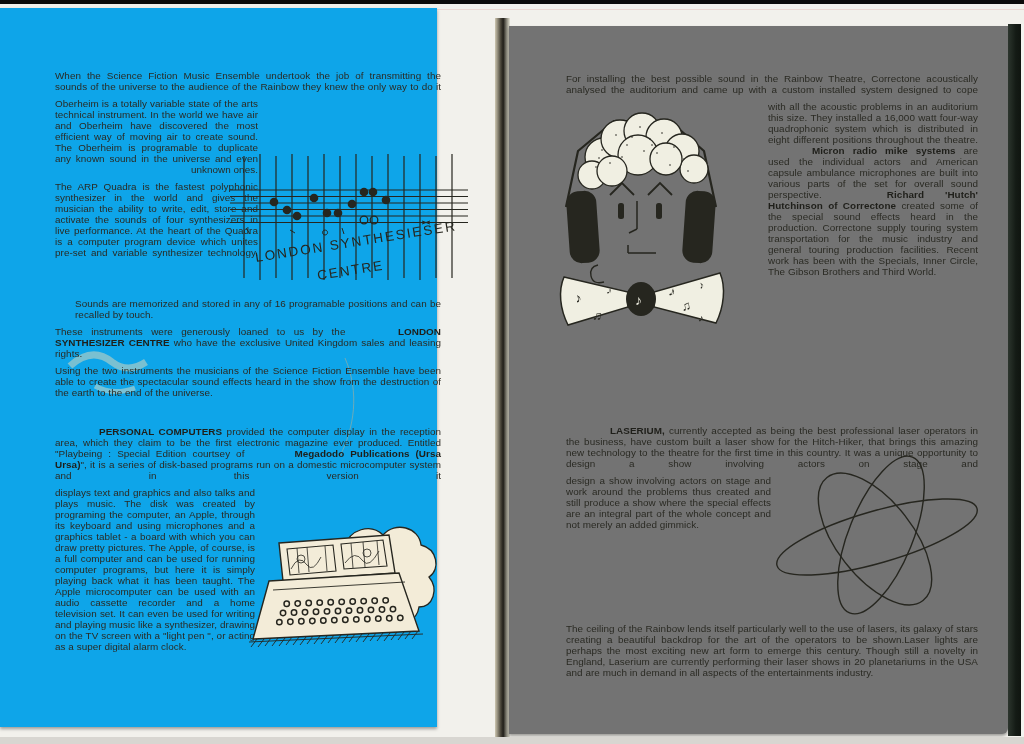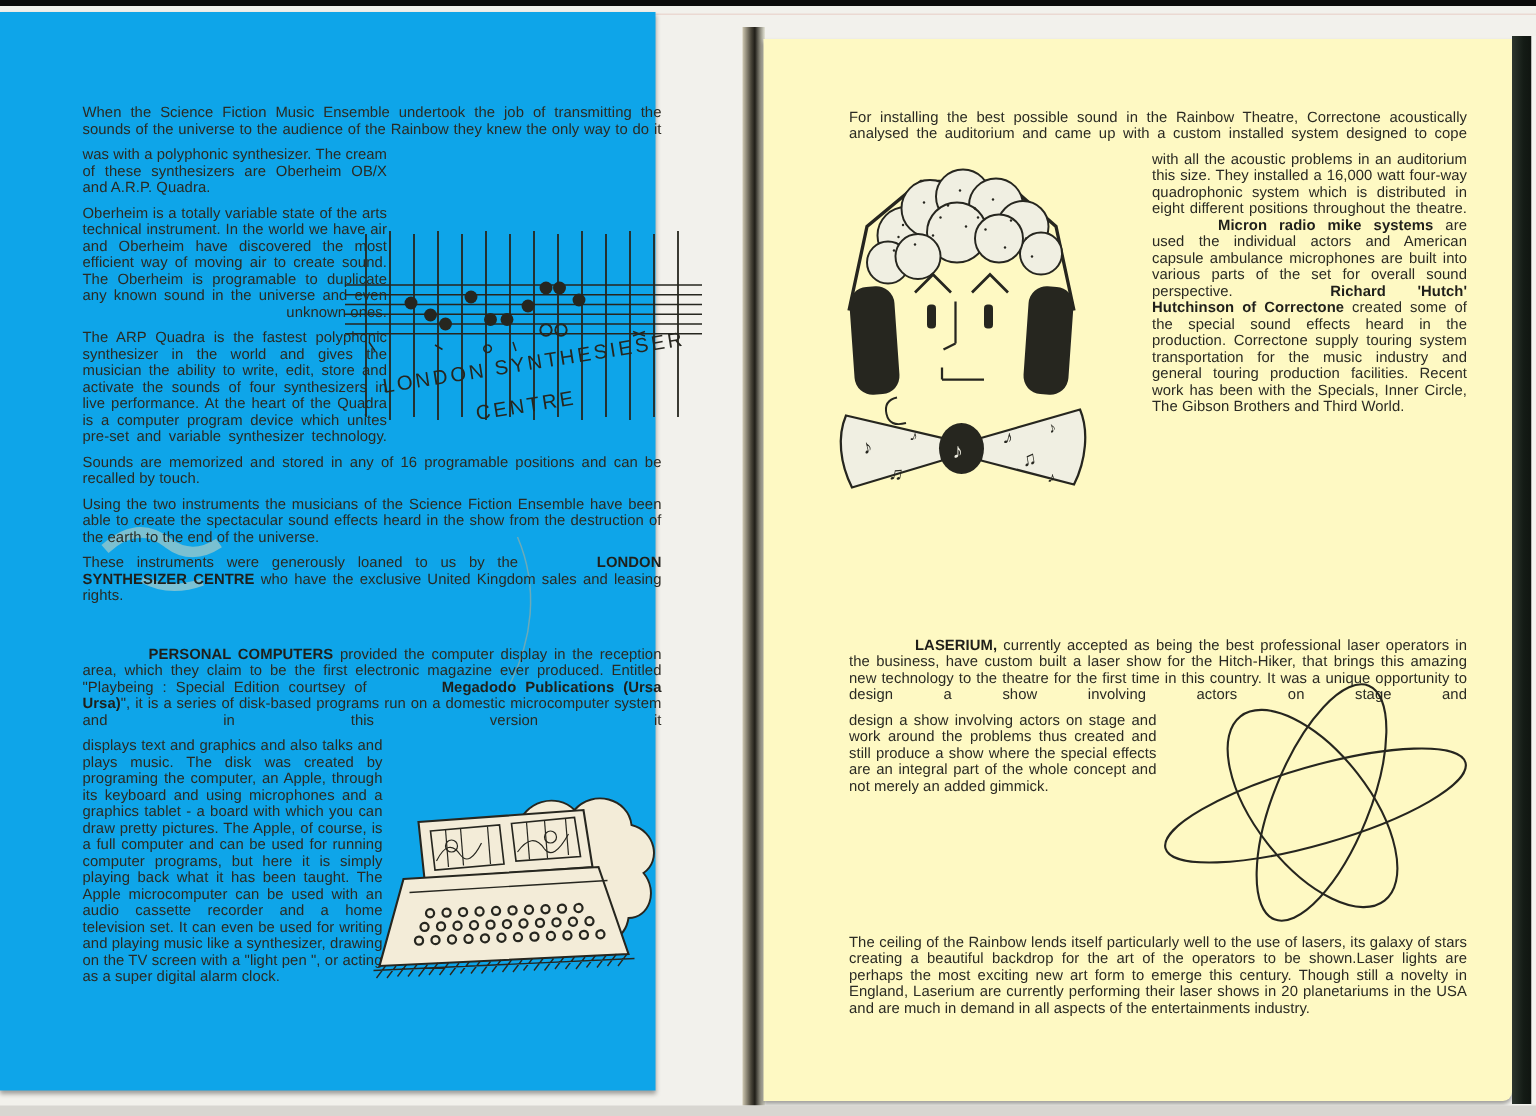--- a/index.html
+++ b/index.html
@@ -8,35 +8,35 @@
     background:#f2f1ec;
     font-family:"Liberation Sans", sans-serif;
     -webkit-font-smoothing:antialiased;
   }
   .top-line{position:absolute;left:0;top:0;width:1024px;height:4px;background:#0b0b0a;}
   .pink-line{position:absolute;left:0;top:9px;width:1024px;height:1px;background:#e9d3cc;opacity:.8;}
   .bottom-strip{position:absolute;left:0;top:737px;width:1024px;height:7px;background:#d8d6d1;}
 
   .page{position:absolute;box-shadow:0 2px 3px rgba(0,0,0,.35);}
   .page-left{left:0;top:8px;width:437px;height:719px;background:#0ea5e9;}
-  .page-right{left:509px;top:26px;width:499px;height:708px;background:#fef9c3;border-radius:0 0 6px 0;}
+  .page-right{left:509px;top:26px;width:499px;height:708px;background:#737373;border-radius:0 0 6px 0;}
   .gutter{position:absolute;left:495px;top:18px;width:15px;height:719px;
     background:linear-gradient(90deg,#cfc8b2 0%,#4a463a 38%,#201e18 55%,#8b897c 78%,#e7e6d8 100%);}
   .right-band{position:absolute;left:1008px;top:24px;width:13px;height:712px;
     background:linear-gradient(90deg,#2c352d,#141b15 60%,#101510);}
   .right-sliver{position:absolute;left:1021px;top:24px;width:3px;height:712px;background:#f4f4f0;}
 
   .text-col{position:absolute;color:#2a2a23;}
   .tc-left{left:55px;top:62px;width:386px;font-size:9.9px;line-height:11px;}
   .tc-right{left:57px;top:47px;width:412px;font-size:9.9px;line-height:11px;}
   p{margin:0 0 6px 0;text-align:justify;letter-spacing:.05px;}
   p.wide{text-align-last:justify;}
   p.last-right{text-align-last:right;}
   b{font-weight:bold;color:#1f1f1a;margin-left:44px;}
-  .clear{clear:both;}
+  .clear{clear:both;margin-left:20px;}
   .pc-section{clear:both;padding-top:22px;}
   .laserium-section{clear:both;padding-top:96px;}
   .final-para{clear:both;padding-top:8px;}
 
   .float-staff{float:right;width:183px;height:200px;position:relative;}
   .float-staff svg{position:absolute;left:-28px;top:52px;}
   .float-computer{float:right;width:186px;height:152px;position:relative;}
   .float-computer svg{position:absolute;left:-16px;top:24px;}
   .float-character{float:left;width:202px;height:228px;position:relative;}
   .float-character svg{position:absolute;left:-14px;top:-6px;}
@@ -108,28 +108,27 @@
             <circle cx="134" cy="70" r="3.8"></circle>
               <circle cx="144" cy="70" r="3.8"></circle>
           </g>
           <g class="ink" stroke-width="1">
             <path d="M16,78 l4,6 M60,80 l5,3 M95,80 a2.5,2.5 0 1 0 .1,0 M112,78 l2,6 M192,74 l8,-3 M200,74 l-8,-3" fill="none"></path>
           </g>
           <text transform="rotate(-9 26 112)" x="26" y="112" font-size="13.5" letter-spacing="2" fill="#26261f">LONDON SYNTHESIESER</text>
           <text transform="rotate(-9 88 130)" x="88" y="130" font-size="13.5" letter-spacing="2" fill="#26261f">CENTRE</text>
         </svg>
       </span>
-      <p>was with a polyphonic synthesizer. The cream of these synthesizers are Oberheim OB/X and A.R.P. Quadra.</p>
       <p class="last-right">Oberheim is a totally variable state of the arts technical instrument. In the world we have air and Oberheim have discovered the most efficient way of moving air to create sound. The Oberheim is programable to duplicate any known sound in the universe and even unknown ones.</p>
       <p class="wide">The ARP Quadra is the fastest polyphonic synthesizer in the world and gives the musician the ability to write, edit, store and activate the sounds of four synthesizers in live performance. At the heart of the Quadra is a computer program device which unites pre-set and variable synthesizer technology.</p>
     </div>
 
     <p class="clear">Sounds are memorized and stored in any of 16 programable positions and can be recalled by touch.</p>
+    <p><span>These instruments were generously loaned to us by the </span><b>LONDON SYNTHESIZER CENTRE</b><span> who have the exclusive United Kingdom sales and leasing rights.</span></p>
     <p>Using the two instruments the musicians of the Science Fiction Ensemble have been able to create the spectacular sound effects heard in the show from the destruction of the earth to the end of the universe.</p>
-    <p><span>These instruments were generously loaned to us by the </span><b>LONDON SYNTHESIZER CENTRE</b><span> who have the exclusive United Kingdom sales and leasing rights.</span></p>
 
     <div class="pc-section">
       <p class="wide"><b>PERSONAL COMPUTERS</b><span> provided the computer display in the reception area, which they claim to be the first electronic magazine ever produced. Entitled "Playbeing : Special Edition courtsey of </span><b>Megadodo Publications (Ursa Ursa)</b><span>", it is a series of disk-based programs run on a domestic microcomputer system and in this version it</span></p>
       <div>
         <span class="float-computer">
           <svg width="210" height="140" viewBox="0 0 210 140">
             <path d="M96,108 C84,108 76,96 82,86 C70,80 70,62 82,58 C78,42 92,30 106,36 C110,18 132,12 144,24 C156,10 180,16 182,34 C198,38 202,58 190,66 C200,78 194,96 180,96 C178,110 162,118 150,110 C142,122 120,124 112,112 C106,116 98,114 96,108 Z" fill="#f3ecd8" class="ink" stroke-width="1.3"></path>
             <g>
               <path d="M40,32 L150,24 L156,62 L44,70 Z" fill="#f3ecd8" class="ink" stroke-width="1.4"></path>
               <path d="M48,38 L94,34 L97,60 L51,64 Z" fill="#f3ecd8" class="ink" stroke-width="1.1"></path>

